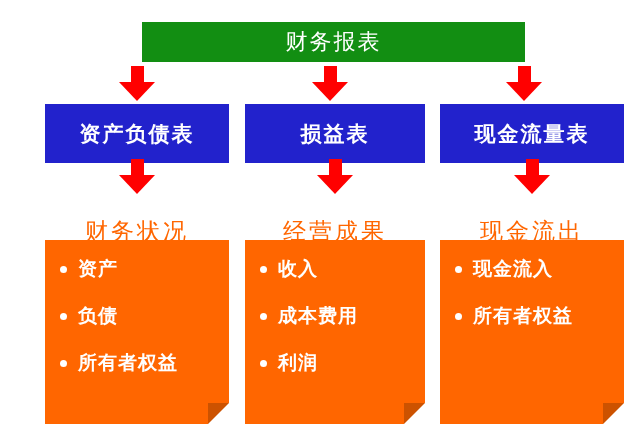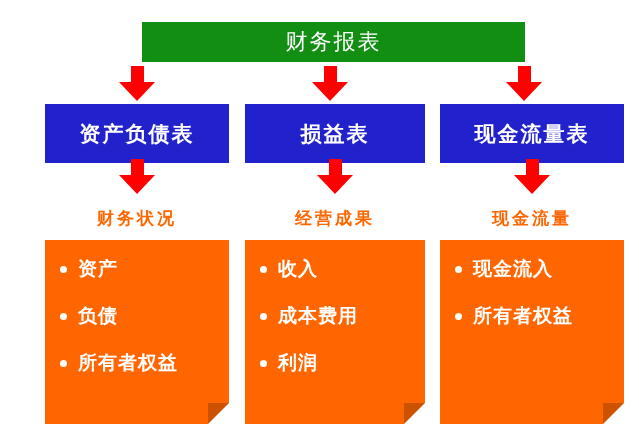--- a/index.html
+++ b/index.html
@@ -26,22 +26,22 @@
   
   .stmt-box {
     position:absolute; top:104px; height:59px;
     background:#2222cc; color:#ffffff;
     display:flex; align-items:center; justify-content:center;
     font-size:21px; font-weight:bold; letter-spacing:2px;
   }
 
   
   .category {
-    position:absolute; top:201px; height:34px;
-    color:#ff6600; font-size:17px; font-weight:bold; letter-spacing:3px;
+    position:absolute; top:214px; height:34px;
+    color:#ff6600; font-size:23px; font-weight:normal; letter-spacing:3px;
     display:flex; align-items:center; justify-content:center;
   }
 
   
   .note {
     position:absolute; top:240px; height:184px;
     background:linear-gradient(315deg,#ffffff 15px,#ff6600 15px);
     color:#ffffff; font-weight:bold; font-size:19px;
     padding:17px 0 0 15px; box-sizing:border-box;
     letter-spacing:1px;
@@ -108,21 +108,21 @@
       <div class="stem"></div>
       <div class="head"></div>
     </div>
   <div class="arrow ar2c">
       <div class="stem"></div>
       <div class="head"></div>
     </div>
 
   <div class="category c1">财务状况</div>
   <div class="category c2">经营成果</div>
-  <div class="category c3">现金流量</div>
+  <div class="category c3">现金流出</div>
 
   <div class="note c1">
     <div class="item">
       <span class="bullet"></span>
       <span>资产</span>
     </div>
     <div class="item">
       <span class="bullet"></span>
       <span>负债</span>
     </div>

